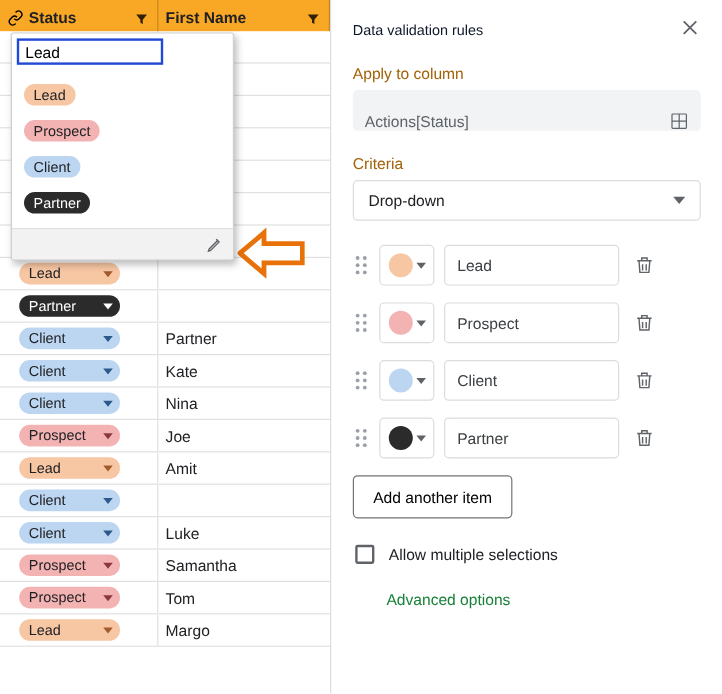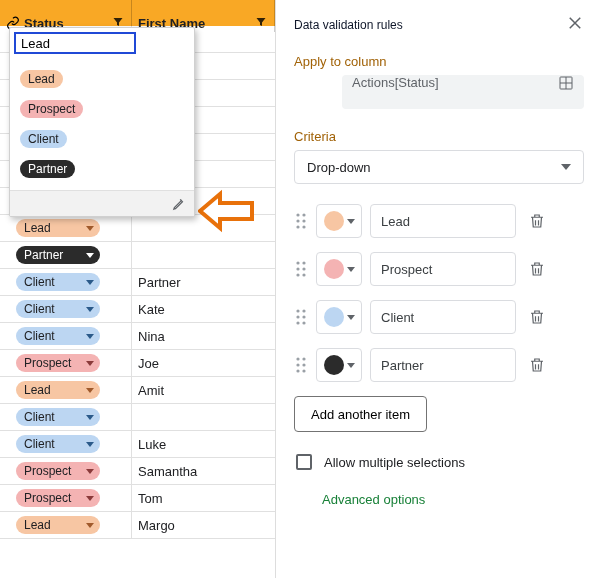--- a/index.html
+++ b/index.html
@@ -19,23 +19,23 @@
     position: relative;
     width: 276px;
     border-right: 1px solid #ddd;
   }
   .grid-head {
     display: flex;
     background: #f9a825; 
     height: 26px;
   }
   .gh-cell {
-    display: flex; align-items: flex-start;
+    display: flex; align-items: flex-end;
     border-right: 1px solid rgba(0,0,0,.2);
-    padding: 16px 6px;
+    padding: 4px 6px;
     font-weight: 700;
     font-size: 13px;
   }
   .gh-status { width: 132px; gap:4px; }
   .gh-name   { flex: 1; gap:2px; }
   .link-ic {
     width:14px; height:14px; stroke:#000; stroke-width:2; fill:none;
   }
   .filter-ic { width:14px; height:12px; fill:#000; opacity:.8; margin-left:auto;}
   .grid-body {
@@ -131,24 +131,23 @@
   .close-x {
     position:absolute; top:14px; right:18px;
     width:18px;height:18px; cursor:pointer;
     stroke:#5f6368; stroke-width:2;
   }
   .panel .label {
     font-size:13px; color:#a16207; margin-bottom:6px; display:block;
   }
   .col-box {
     height:34px; background:#f1f3f4; border-radius:4px;
-    display:flex; align-items:flex-start; padding:0 10px;
+    display:flex; align-items:flex-end; padding:0 10px;
     color:#5f6368; font-size:13px;
     margin-bottom:20px;
-    margin-left:48px;
   }
   .grid-ic { margin-left:auto; width:16px;height:16px; stroke:#5f6368; stroke-width:1.5; fill:#5f6368;}
   .criteria-select {
     height:34px; border:1px solid #dadce0; border-radius:4px;
     display:flex; align-items:center; padding:0 12px;
     margin-bottom:20px;
   }
   .criteria-select .caret{
     width:0;height:0;border-left:5px solid transparent;border-right:5px solid transparent;border-top:6px solid #5f6368;
     margin-left:auto;

